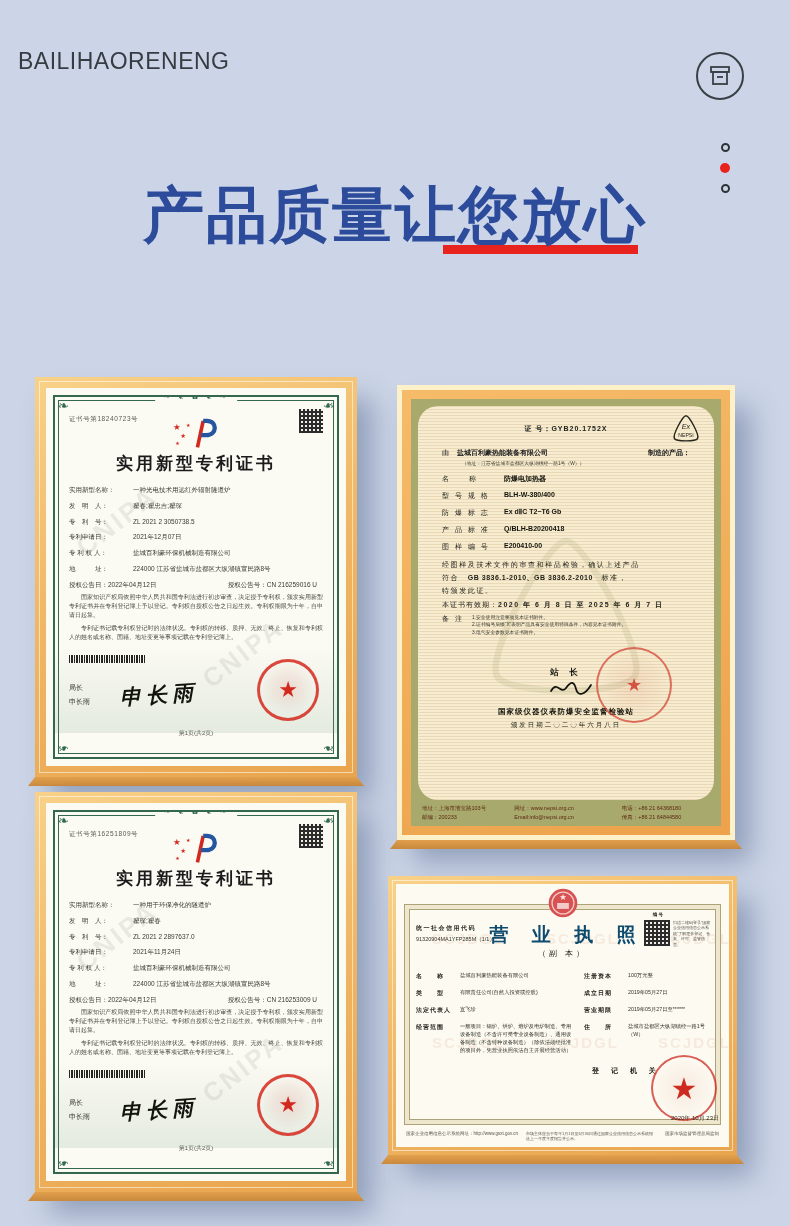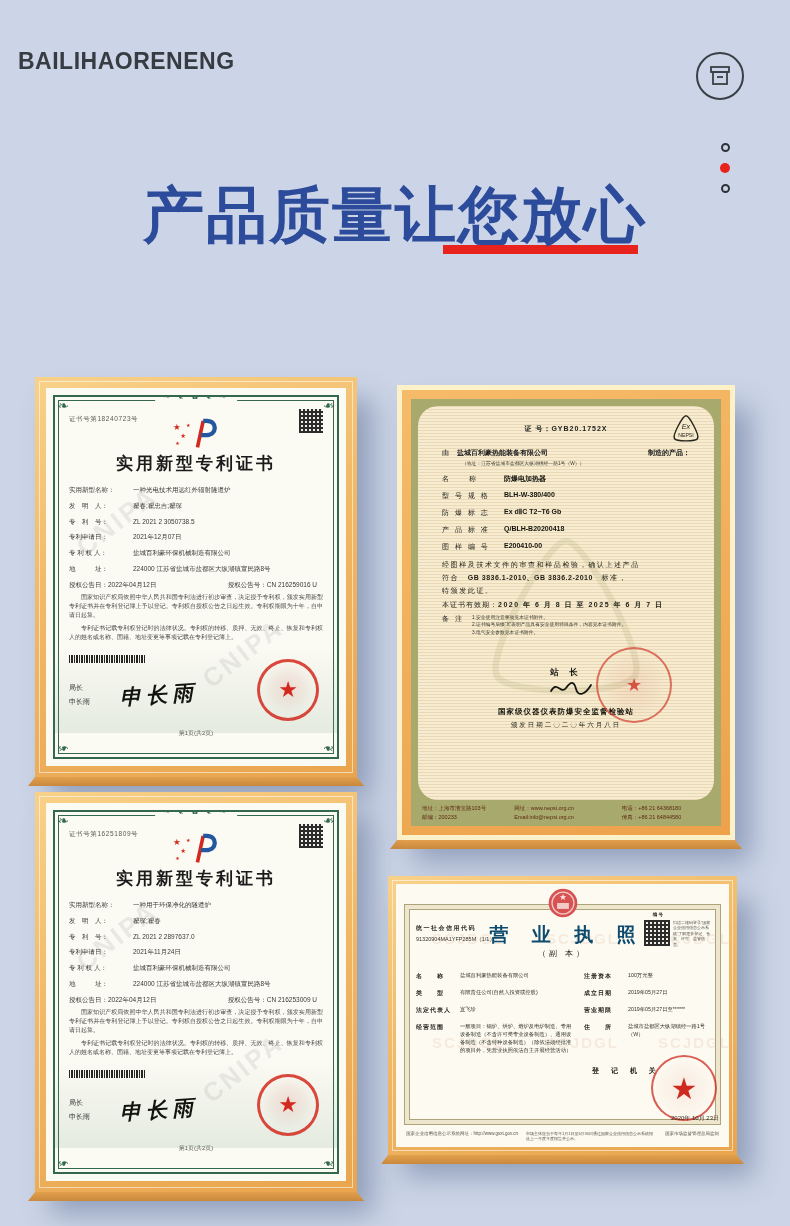--- a/index.html
+++ b/index.html
@@ -2,21 +2,21 @@
 <html><head>
 <meta charset="utf-8">
 <style>
   * { margin:0; padding:0; box-sizing:border-box; }
   html,body { background:#ccd5e7; }
   .page { position:relative; width:790px; height:1226px; background:#ccd5e7; overflow:hidden;
           font-family:"Liberation Sans", sans-serif; }
 
   
   .brand { position:absolute; left:18px; top:48px; font-size:23px; letter-spacing:.5px;
-           color:#373c43; font-weight:700; }
+           color:#373c43; font-weight:400; }
   .icon-circle { position:absolute; left:696px; top:52px; width:48px; height:48px;
                  border:2px solid #3a3f46; border-radius:50%;
                  display:flex; align-items:center; justify-content:center; cursor:pointer; }
   .dots { position:absolute; left:717px; top:143px; width:16px;
           display:flex; flex-direction:column; align-items:center; gap:11px; }
   .dot { width:9px; height:9px; border-radius:50%; border:2px solid #2e3338; }
   .dot.red { border:none; background:#e8231d; width:10px; height:10px; }
 
   
   .red-bar { position:absolute; left:443px; top:245px; width:195px; height:9px; background:#e8231d; }

